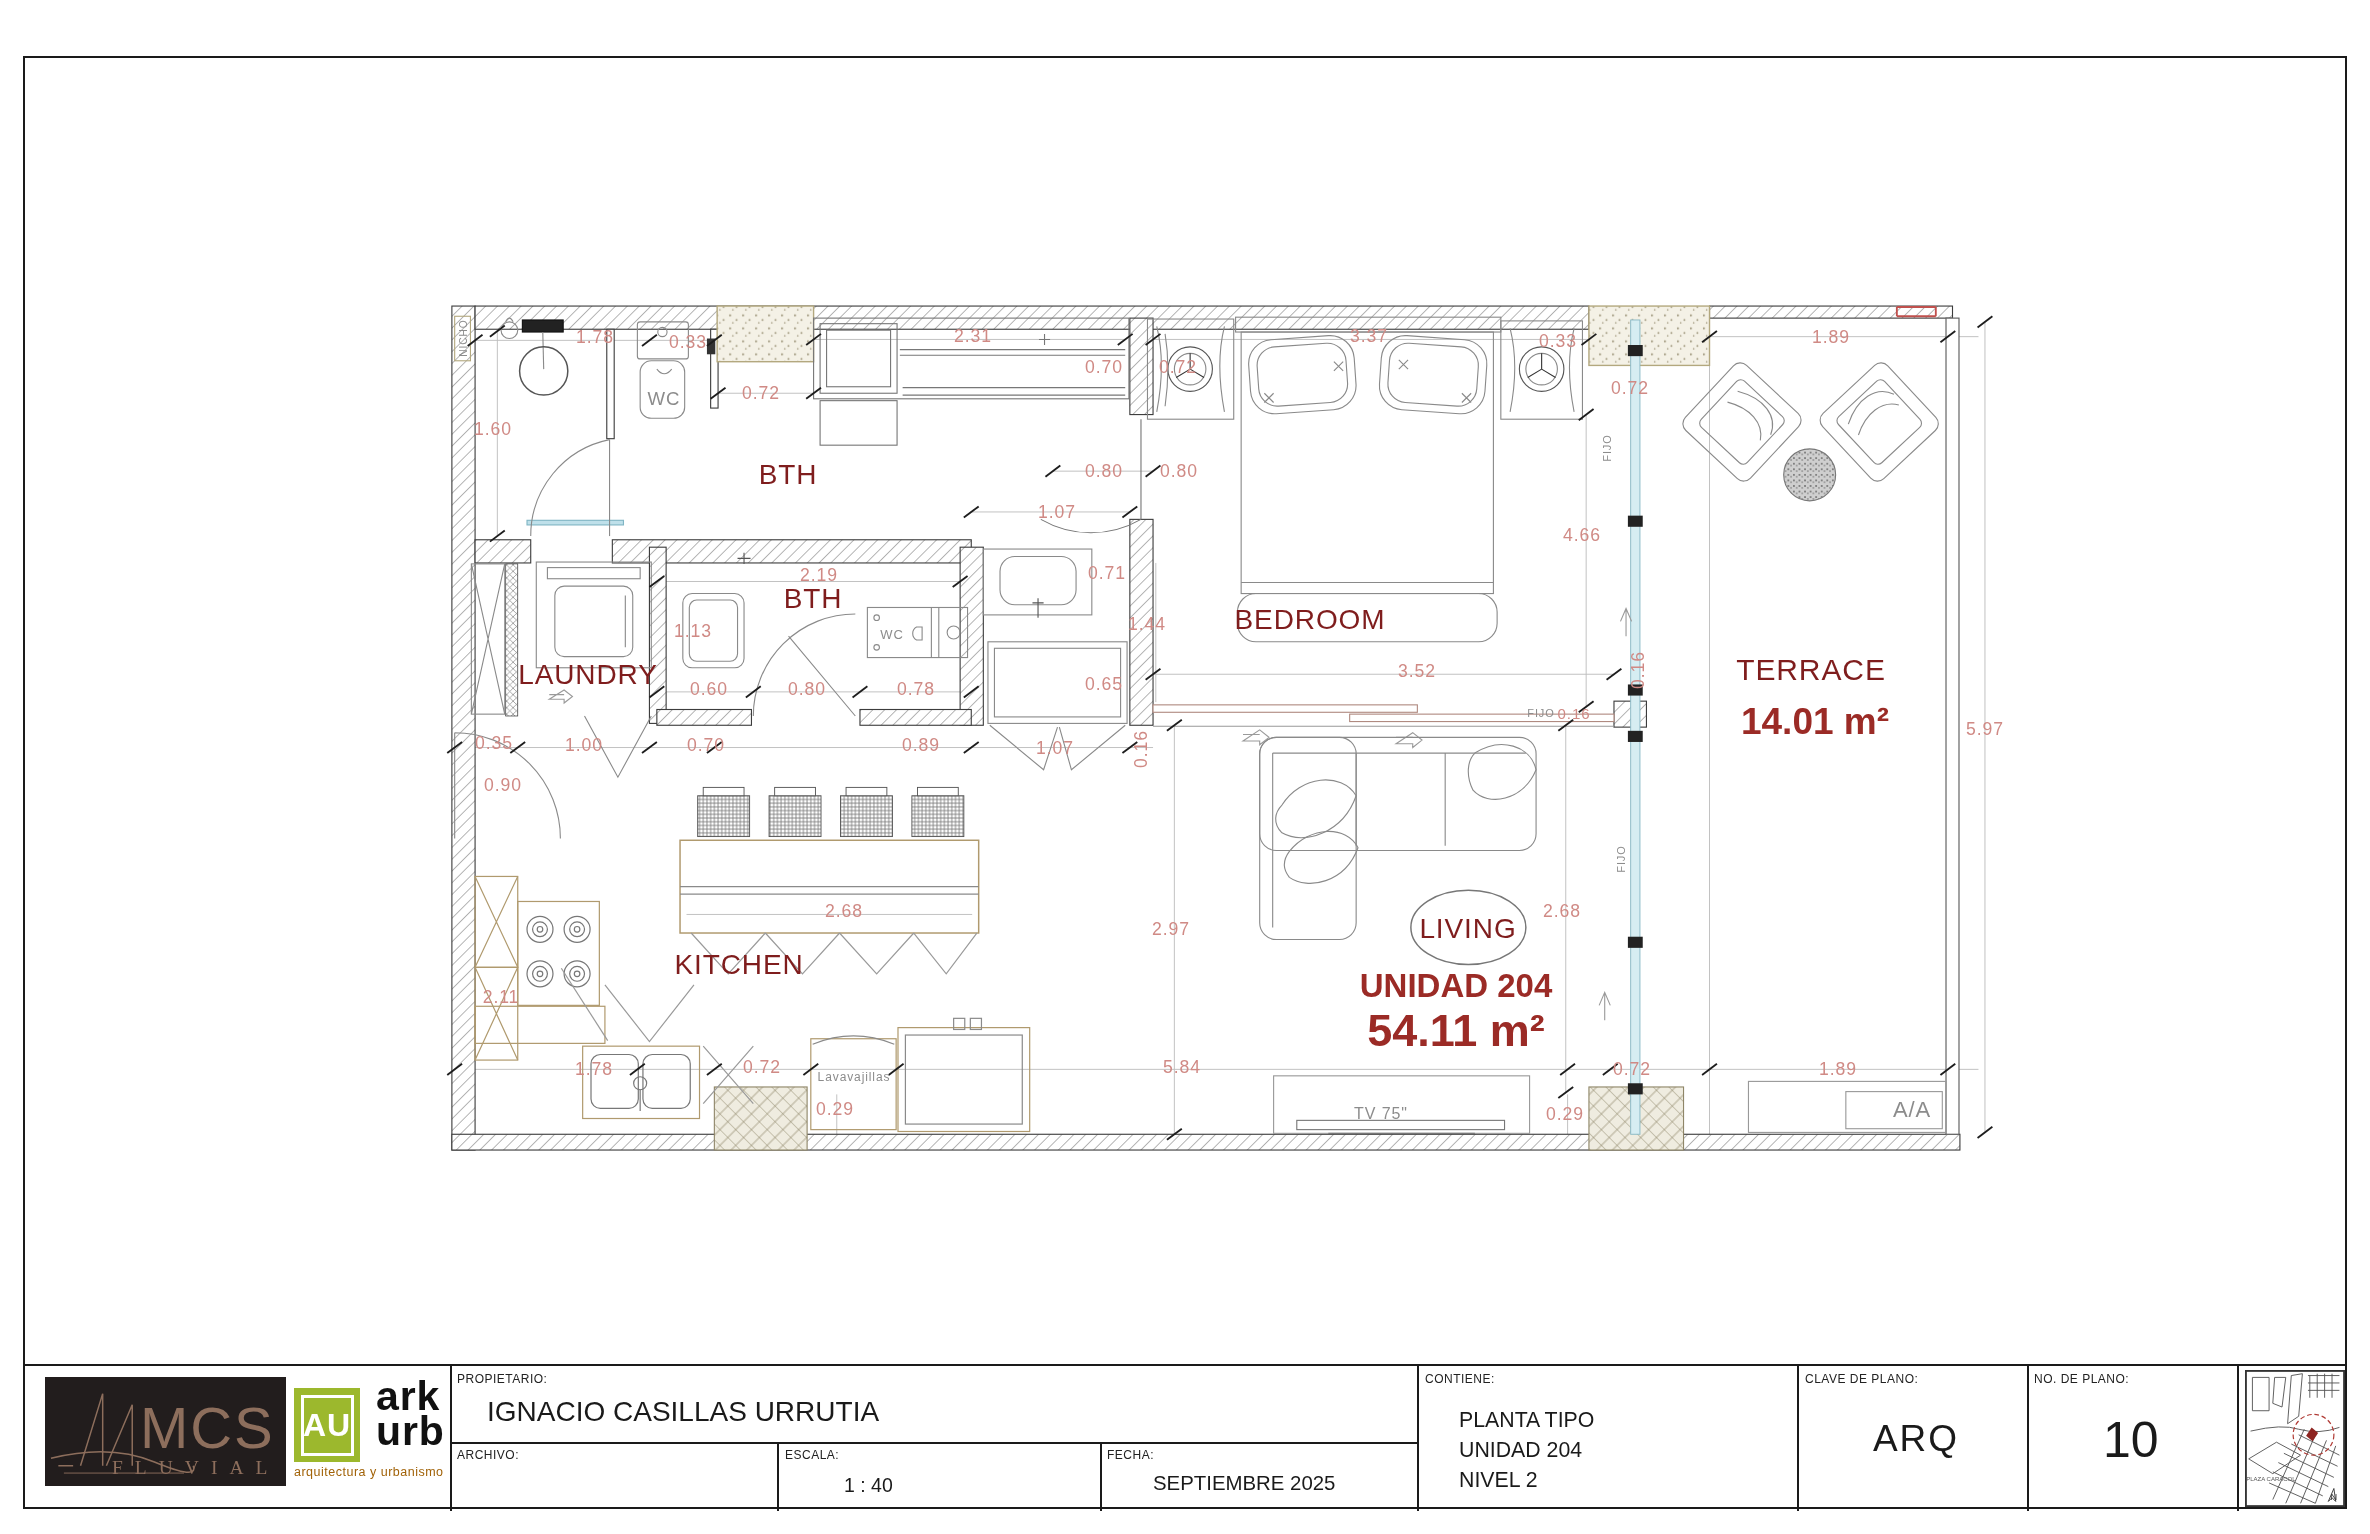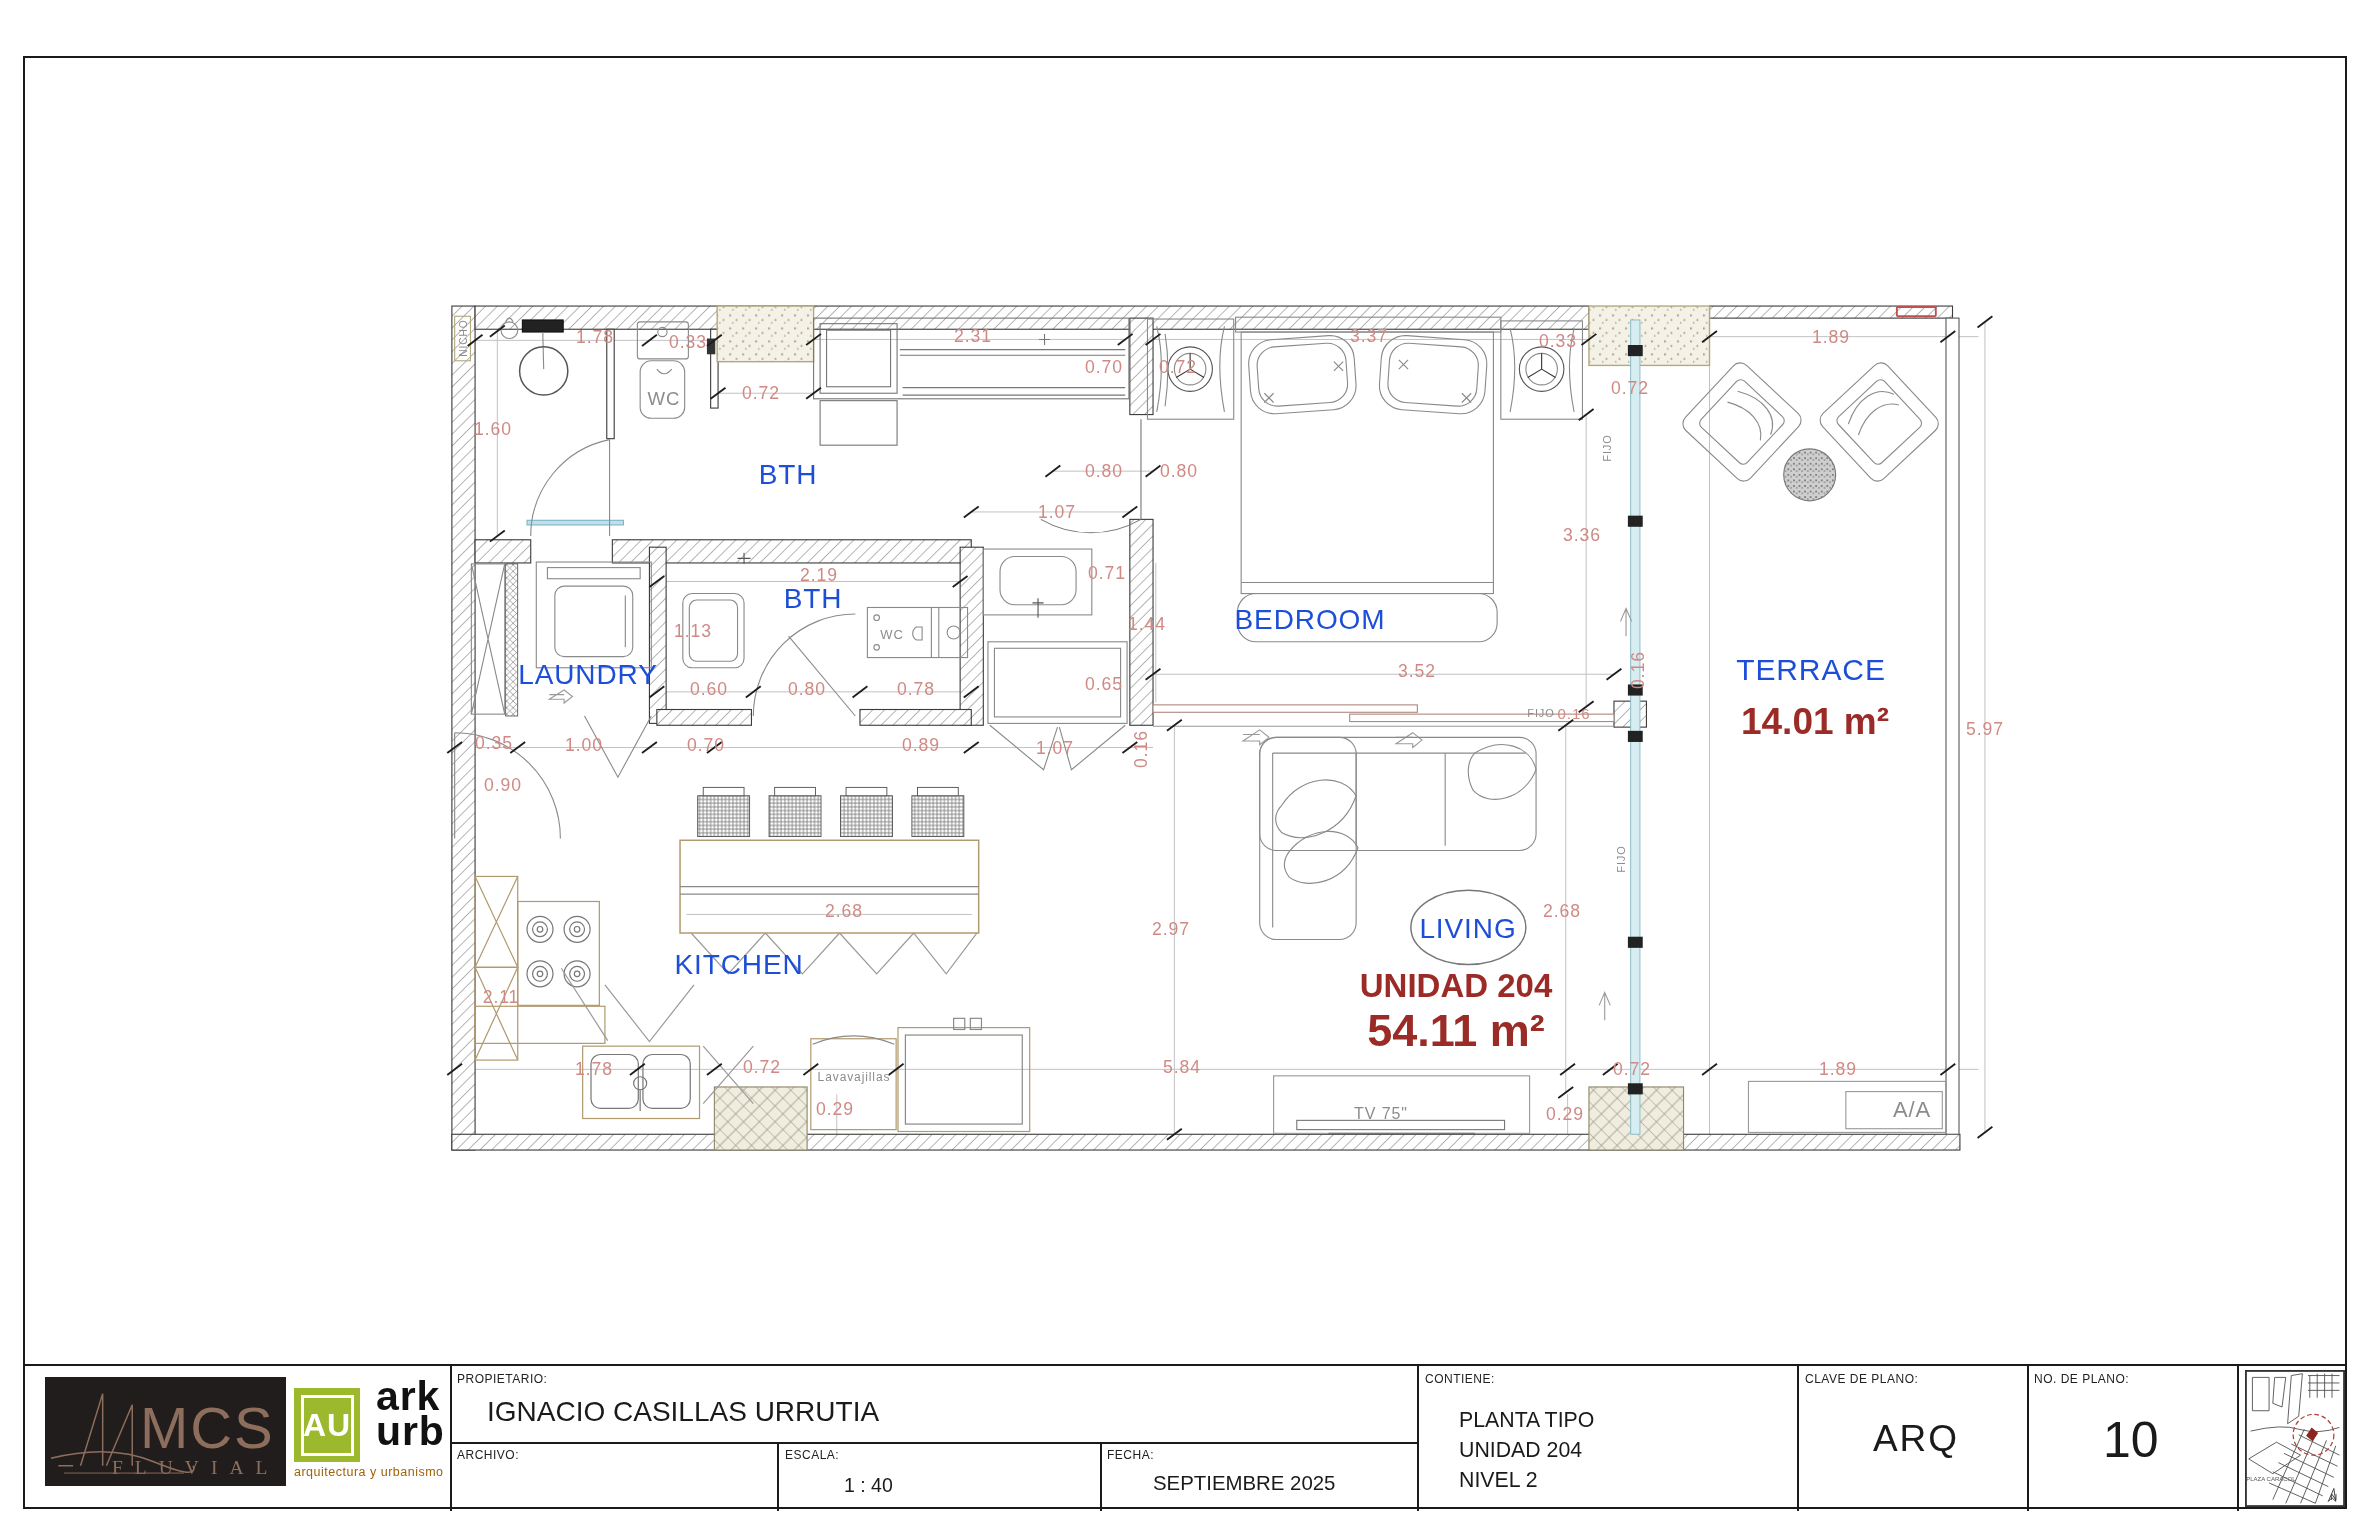--- a/index.html
+++ b/index.html
@@ -1,21 +1,21 @@
 <!DOCTYPE html>
 <html style="font-size:15px"><head>
 <meta charset="utf-8">
 <style>
   html,body{margin:0;padding:0;background:#ffffff;}
   #sheet{position:relative;width:2371px;height:1534px;background:#fff;font-family:"Liberation Sans",sans-serif;overflow:hidden;}
   #border{position:absolute;left:23px;top:56px;width:2324px;height:1453px;border:2.3px solid #1a1a1a;box-sizing:border-box;}
   svg text{font-family:"Liberation Sans",sans-serif;}
   
   #plan-labels{position:absolute;left:0;top:0;width:100%;height:100%;}
-  .room-label{position:absolute;color:#1d4ed8;font-size:28px;letter-spacing:0.9px;white-space:nowrap;}
+  .room-label{position:absolute;color:#7f1d1d;font-size:28px;letter-spacing:0.9px;white-space:nowrap;}
   .area-label{position:absolute;color:#9b2b26;font-weight:bold;white-space:nowrap;}
   .dim-label{position:absolute;color:#d08a85;font-size:17.6px;white-space:nowrap;letter-spacing:0.9px;}
   .ann-label{position:absolute;color:#8c8c8c;font-size:13px;white-space:nowrap;letter-spacing:0.9px;}
   .tb-small{position:absolute;font-size:12px;color:#222;letter-spacing:0.5px;}
   #titleblock{position:absolute;left:23px;top:1364px;width:2324px;height:145px;border-top:2.8px solid #1a1a1a;box-sizing:border-box;}
   .hline{position:absolute;background:#1a1a1a;}
   .vline{position:absolute;background:#1a1a1a;}
   #mcs-box{position:absolute;left:22px;top:11px;width:241px;height:109px;background:#221d1d;}
   #mcs-text{position:absolute;left:95px;top:16.7px;color:#8d6e5c;font-family:Liberation Sans, sans-serif;font-size:58px;letter-spacing:1.9px;}
   #fluvial-text{position:absolute;left:67px;top:80px;color:#8d6e5c;font-family:"Liberation Serif",serif;font-size:19.5px;letter-spacing:12px;}
@@ -362,21 +362,21 @@
       <div class="dim-label" style="left: 1178px; top: 367px; transform: translate(-50%, -50%);">0.72</div>
       <div class="dim-label" style="left: 1369px; top: 336px; transform: translate(-50%, -50%);">3.37</div>
       <div class="dim-label" style="left: 1558px; top: 341px; transform: translate(-50%, -50%);">0.33</div>
       <div class="dim-label" style="left: 1630px; top: 388px; transform: translate(-50%, -50%);">0.72</div>
       <div class="dim-label" style="left: 1831px; top: 337px; transform: translate(-50%, -50%);">1.89</div>
       <div class="dim-label" style="left: 493px; top: 429px; transform: translate(-50%, -50%);">1.60</div>
       <div class="dim-label" style="left: 761px; top: 393px; transform: translate(-50%, -50%);">0.72</div>
       <div class="dim-label" style="left: 1104px; top: 471px; transform: translate(-50%, -50%);">0.80</div>
       <div class="dim-label" style="left: 1179px; top: 471px; transform: translate(-50%, -50%);">0.80</div>
       <div class="dim-label" style="left: 1057px; top: 512px; transform: translate(-50%, -50%);">1.07</div>
-      <div class="dim-label" style="left: 1582px; top: 535px; transform: translate(-50%, -50%);">3.36</div>
+      <div class="dim-label" style="left: 1582px; top: 535px; transform: translate(-50%, -50%);">4.66</div>
       <div class="dim-label" style="left: 819px; top: 575px; transform: translate(-50%, -50%);">2.19</div>
       <div class="dim-label" style="left: 1107px; top: 573px; transform: translate(-50%, -50%);">0.71</div>
       <div class="dim-label" style="left: 693px; top: 631px; transform: translate(-50%, -50%);">1.13</div>
       <div class="dim-label" style="left: 1147px; top: 624px; transform: translate(-50%, -50%);">1.44</div>
       <div class="dim-label" style="left: 1417px; top: 671px; transform: translate(-50%, -50%);">3.52</div>
       <div class="dim-label" style="left: 709px; top: 689px; transform: translate(-50%, -50%);">0.60</div>
       <div class="dim-label" style="left: 807px; top: 689px; transform: translate(-50%, -50%);">0.80</div>
       <div class="dim-label" style="left: 916px; top: 689px; transform: translate(-50%, -50%);">0.78</div>
       <div class="dim-label" style="left: 1104px; top: 684px; transform: translate(-50%, -50%);">0.65</div>
       <div class="dim-label" style="left: 1574px; top: 713px; font-size: 15px; transform: translate(-50%, -50%);">0.16</div>

